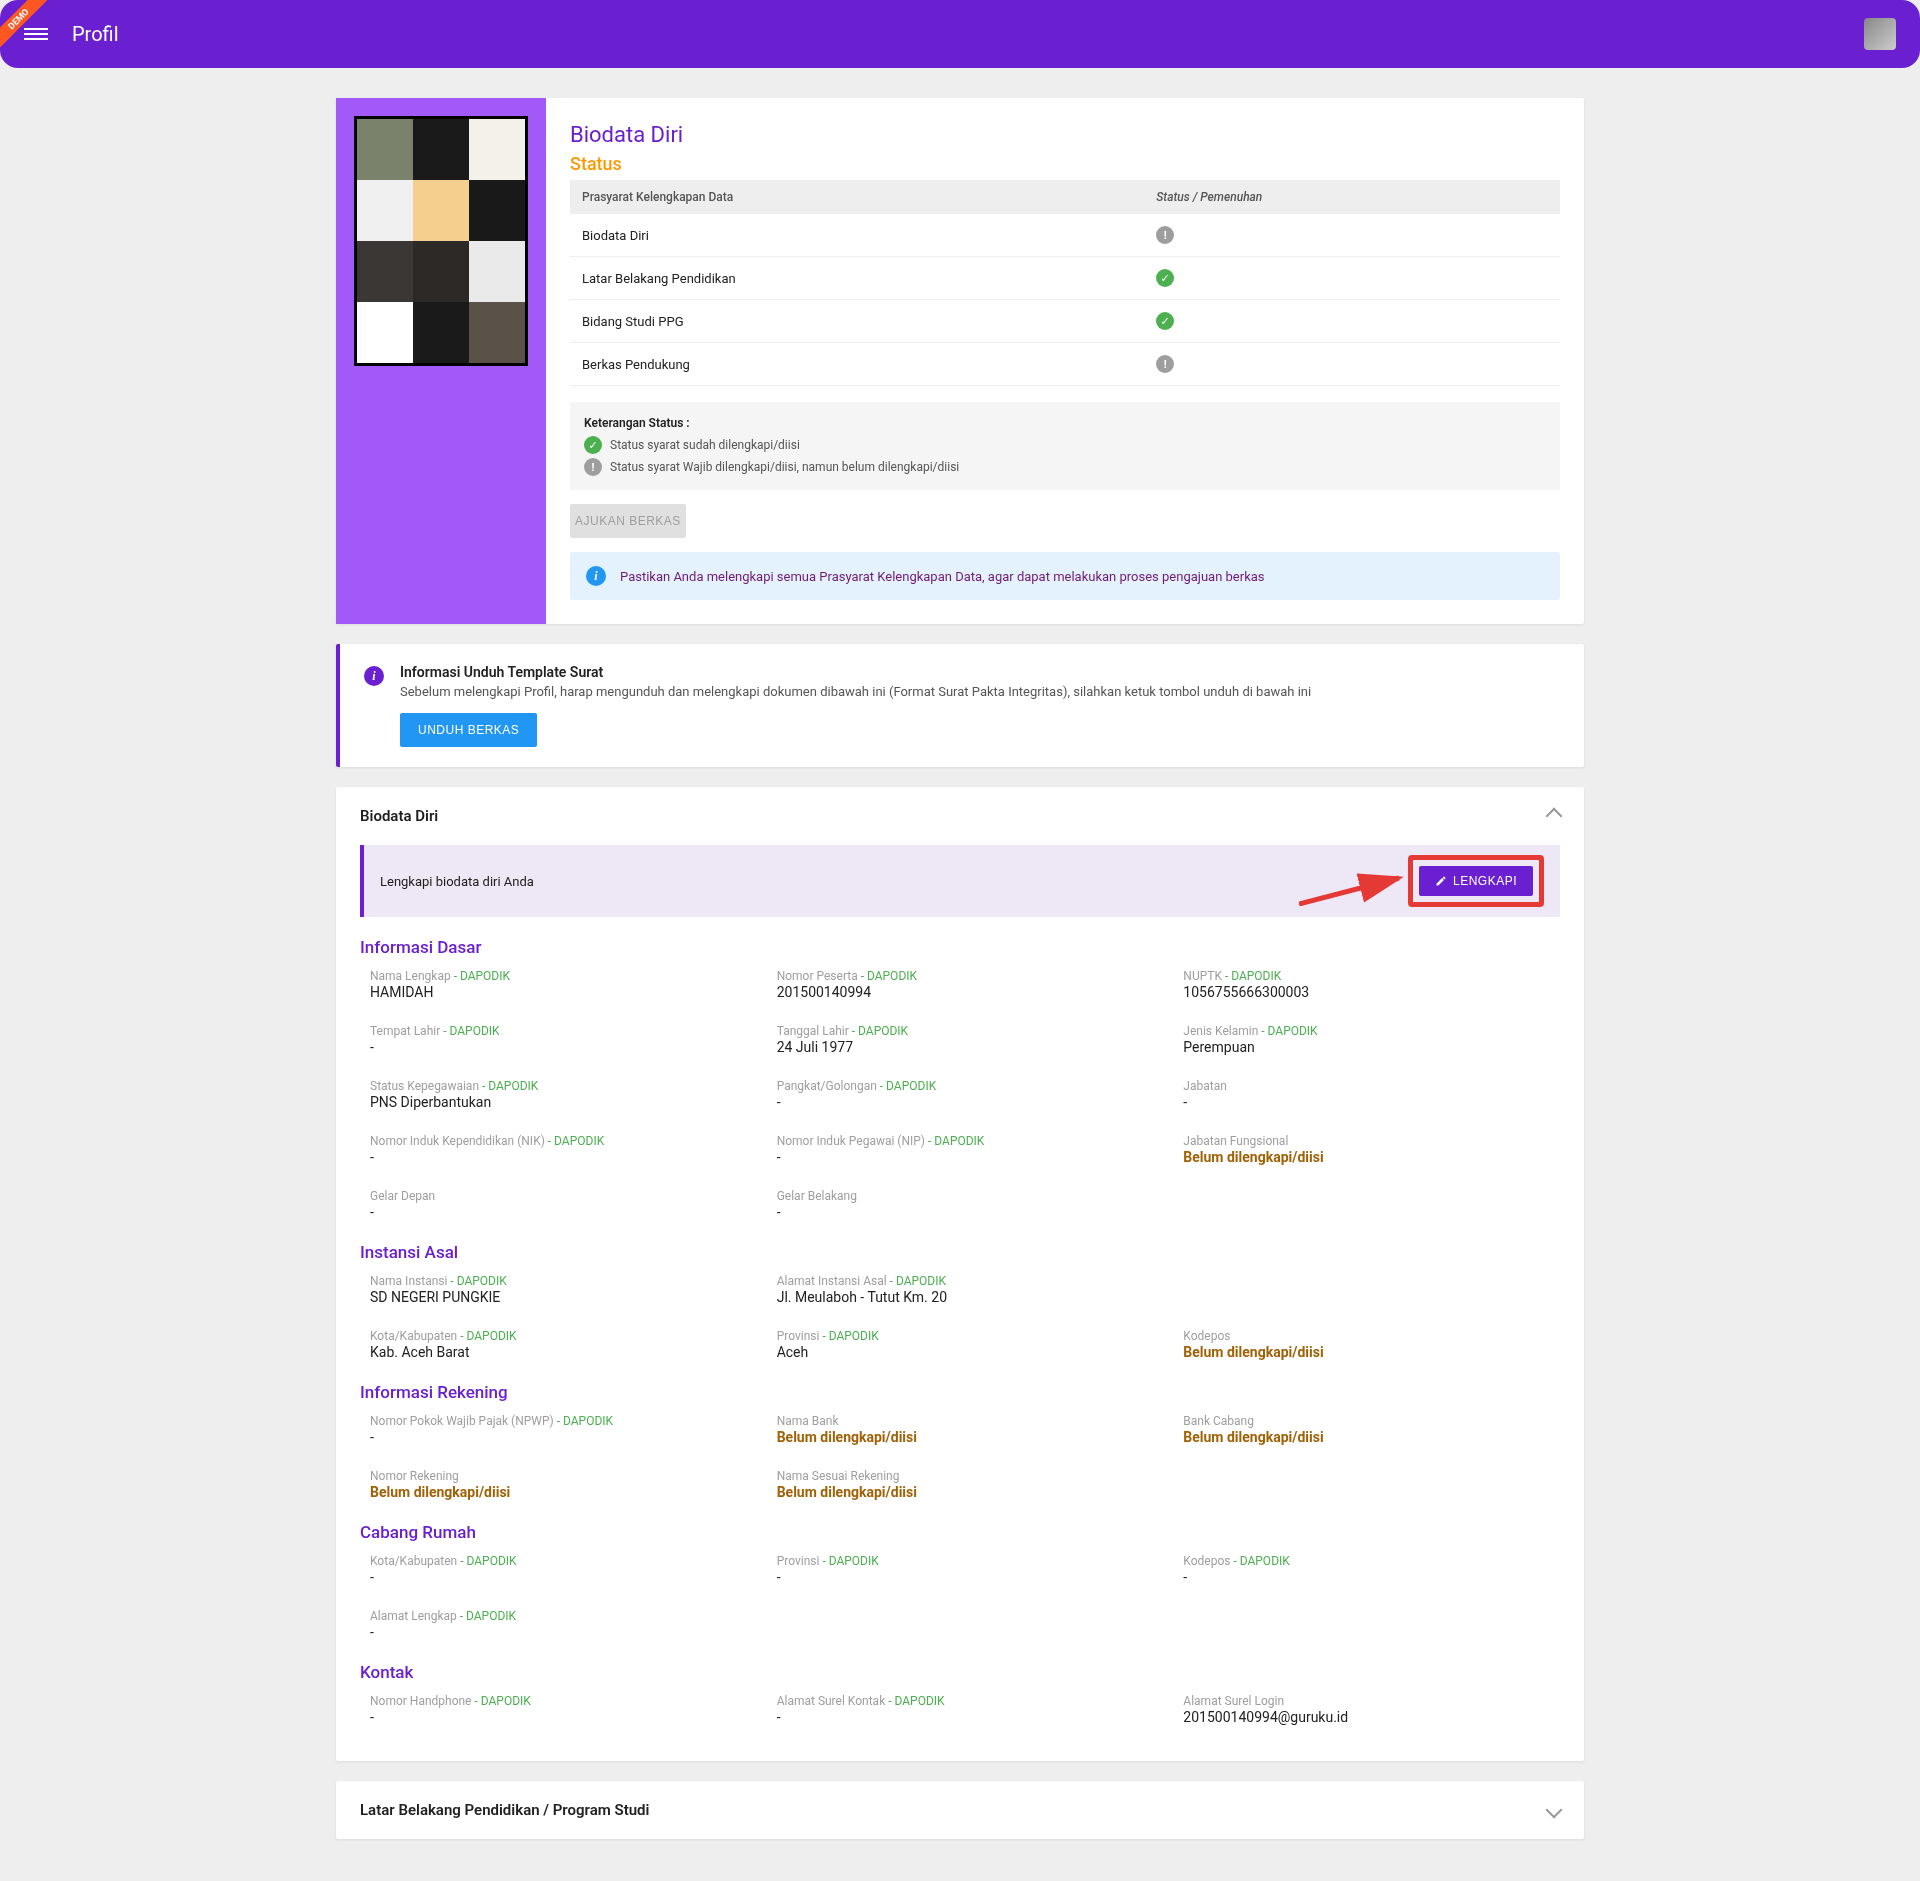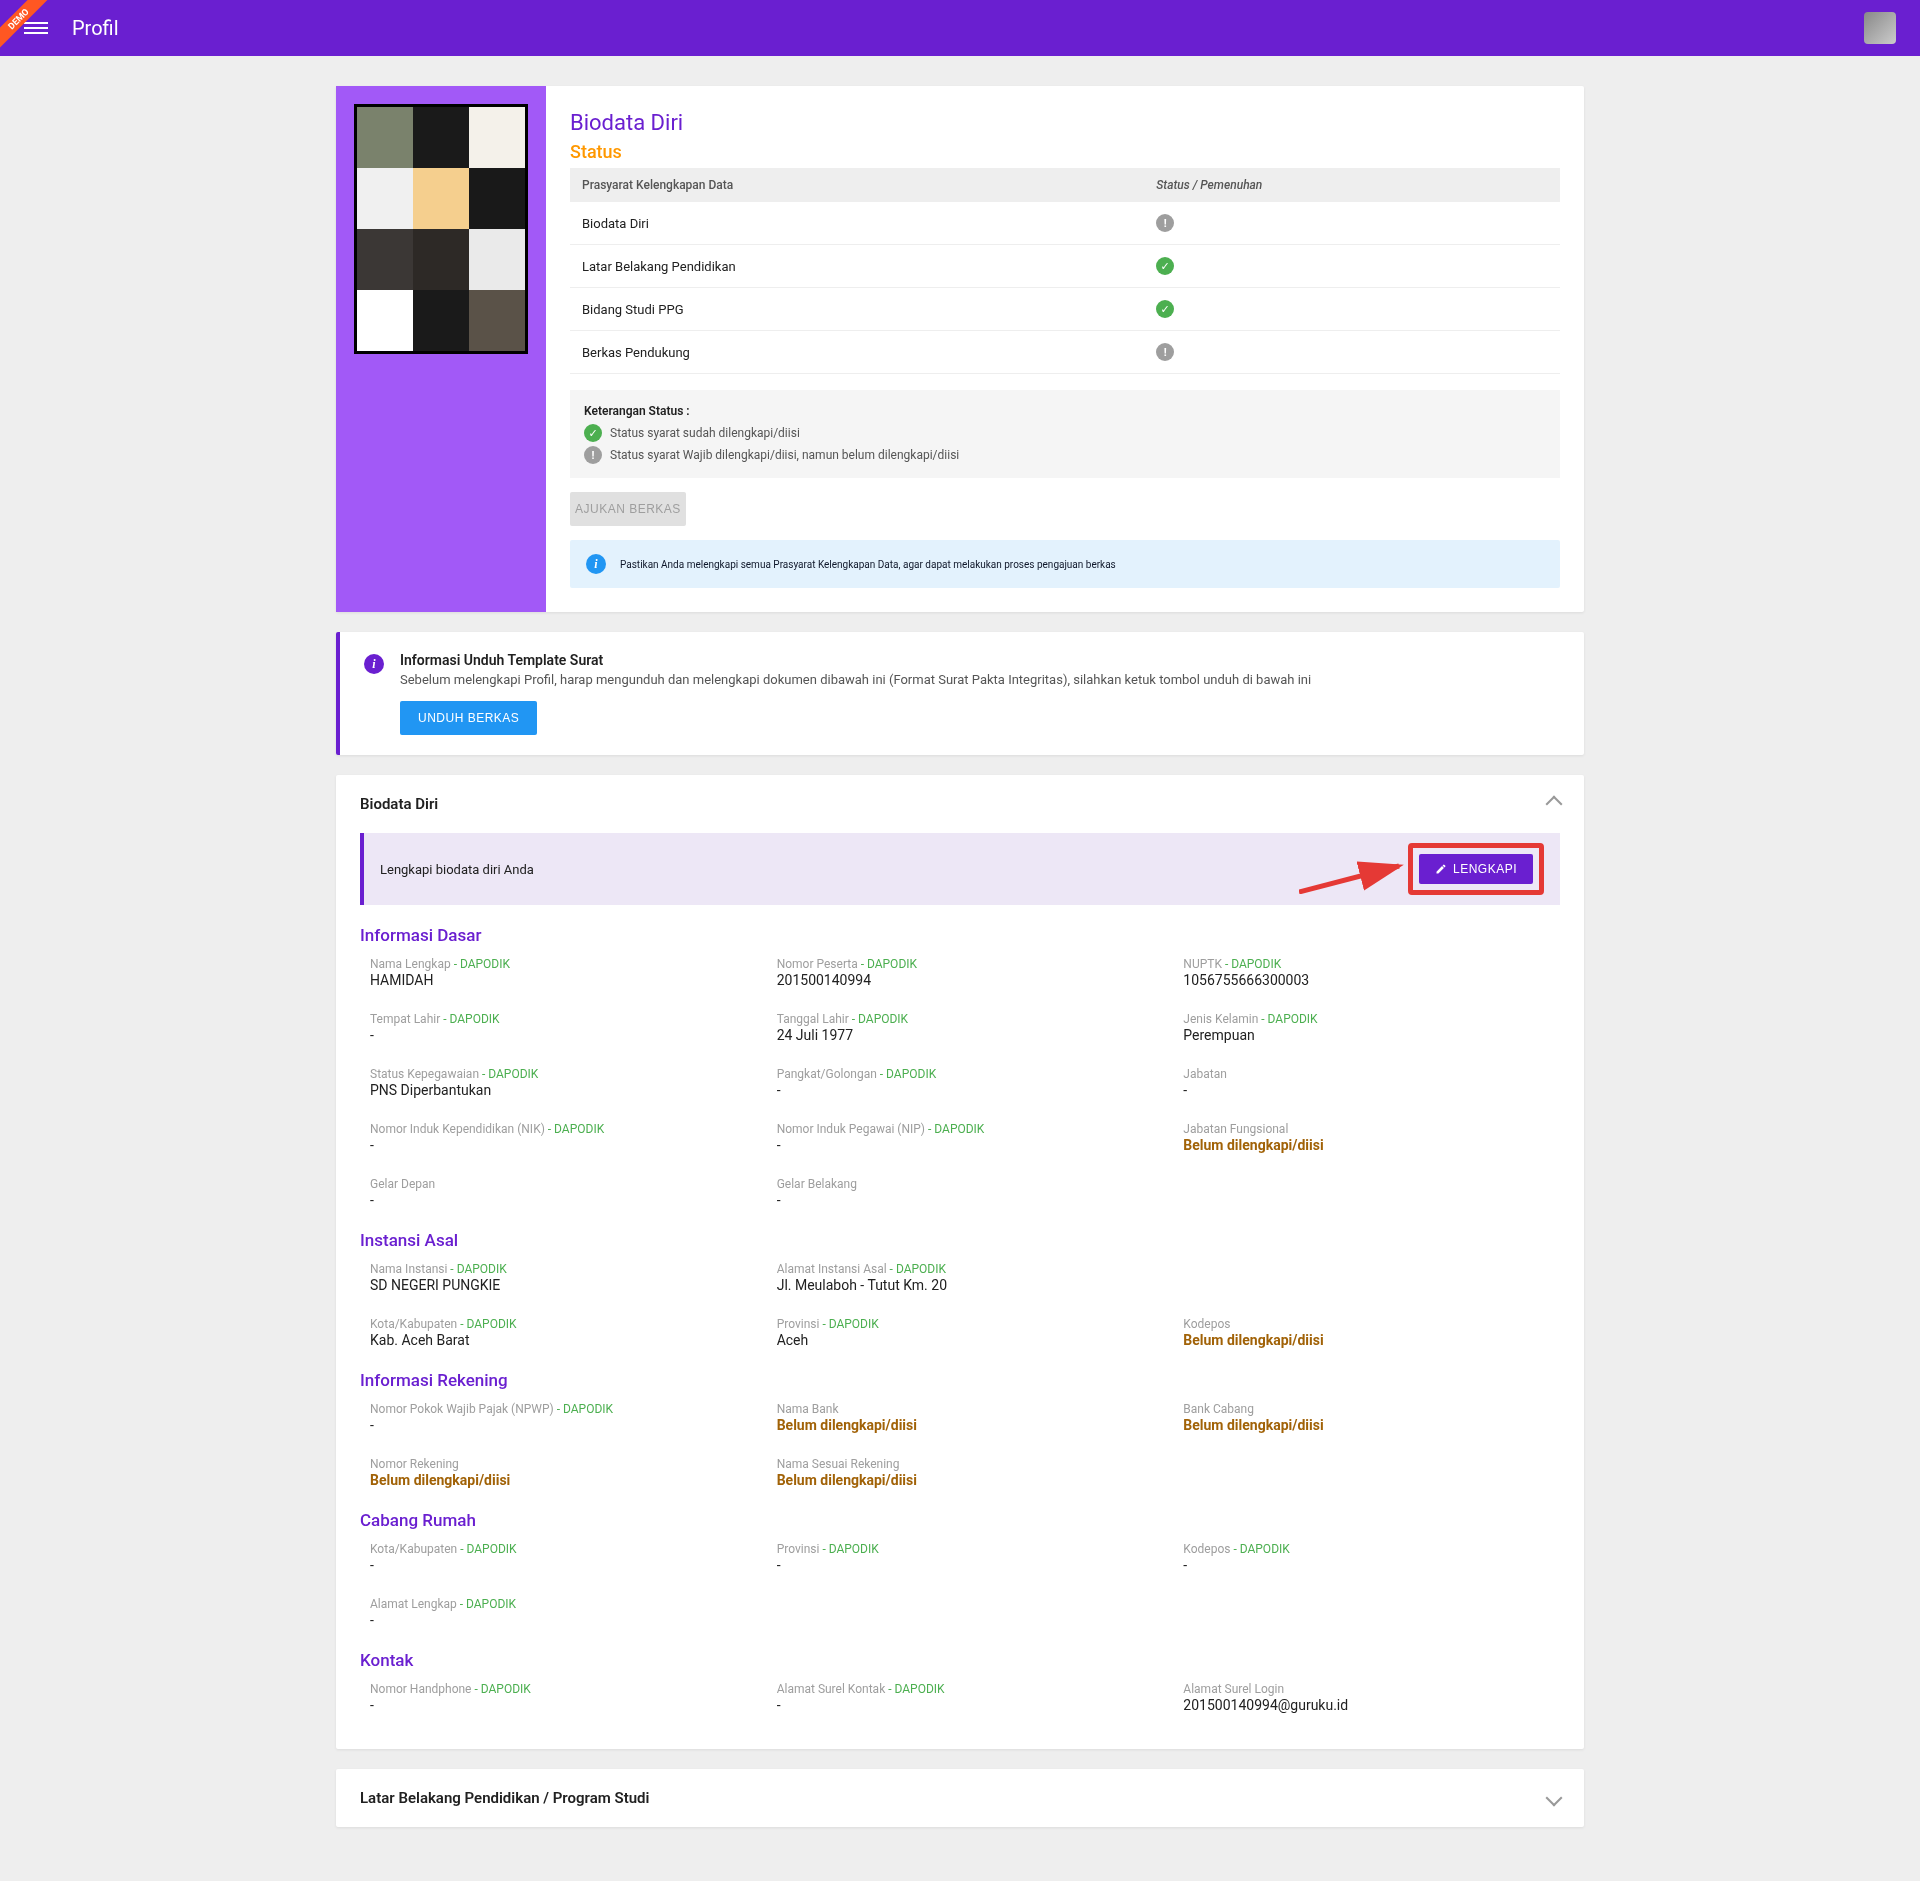--- a/index.html
+++ b/index.html
@@ -1,18 +1,18 @@
 <!DOCTYPE html>
 <html><head>
 <meta charset="utf-8">
 <style>
 * { box-sizing: border-box; margin: 0; padding: 0; }
 body { font-family: -apple-system, BlinkMacSystemFont, "Segoe UI", Roboto, Arial, sans-serif; background: #eeeeee; color: #212121; font-size: 14px; }
 
-.topbar { background: #6a1fd0; height: 56px; display: flex; align-items: center; padding: 0 24px; color: #fff; position: relative; }
+.topbar { background: #6a1fd0; height: 68px; display: flex; align-items: center; padding: 0 24px; color: #fff; position: relative; border-radius: 18px; }
 .demo-ribbon { position: absolute; top: 0; left: 0; width: 60px; height: 60px; overflow: hidden; }
 .demo-ribbon::before { content: 'DEMO'; position: absolute; top: 12px; left: -18px; background: #ff5722; color: #fff; font-size: 9px; font-weight: bold; padding: 2px 24px; transform: rotate(-45deg); }
 .menu-icon { width: 24px; height: 24px; display: flex; flex-direction: column; justify-content: space-around; padding: 4px 0; cursor: pointer; }
 .menu-icon span { display: block; height: 2px; background: #fff; }
 .topbar-title { margin-left: 24px; font-size: 20px; font-weight: 400; }
 .avatar { width: 32px; height: 32px; border-radius: 4px; background: linear-gradient(135deg,#888,#ccc); margin-left: auto; }
 
 .container { max-width: 1280px; margin: 30px auto; padding: 0 16px; }
 .card { background: #fff; border-radius: 2px; box-shadow: 0 1px 3px rgba(0,0,0,0.08); margin-bottom: 20px; }
 
@@ -37,21 +37,21 @@
 .badge-pending { display: inline-flex; width: 18px; height: 18px; border-radius: 50%; background: #9e9e9e; align-items: center; justify-content: center; color: #fff; font-size: 11px; font-weight: bold; }
 
 .keterangan { background: #f5f5f5; padding: 14px; margin-top: 16px; font-size: 12px; }
 .keterangan-title { font-weight: 600; margin-bottom: 6px; }
 .keterangan-row { display: flex; align-items: center; gap: 8px; margin-top: 4px; color: #555; }
 
 .btn-disabled { background: #e0e0e0; color: #9e9e9e; border: none; padding: 10px 5px; font-size: 12px; letter-spacing: 0.5px; border-radius: 2px; margin-top: 14px; cursor: not-allowed; }
 
 .info-banner { background: #e3f2fd; padding: 14px 16px; margin-top: 14px; display: flex; align-items: center; gap: 14px; border-radius: 2px; }
 .info-icon { width: 20px; height: 20px; border-radius: 50%; background: #2196f3; color: #fff; display: inline-flex; align-items: center; justify-content: center; font-size: 12px; font-weight: bold; flex-shrink: 0; font-style: italic; font-family: serif; }
-.info-banner-text { color: #0f172a; font-size: 10px; text-align: center; }
+.info-banner-text { color: #701a75; font-size: 13px; text-align: center; }
 
 .template-card { display: flex; padding: 20px 24px; border-left: 4px solid #6a1fd0; }
 .template-card .info-icon { background: #6a1fd0; margin-right: 16px; margin-top: 2px; }
 .template-title { font-weight: 600; font-size: 14px; margin-bottom: 4px; }
 .template-desc { font-size: 13px; color: #555; margin-bottom: 14px; }
 .btn-primary { background: #2196f3; color: #fff; border: none; padding: 10px 18px; font-size: 12px; font-weight: 500; letter-spacing: 0.5px; border-radius: 2px; cursor: pointer; }
 
 .panel-header { padding: 20px 24px; display: flex; align-items: center; justify-content: space-between; cursor: pointer; }
 .panel-title { font-weight: 600; font-size: 15px; }
 .chevron { width: 12px; height: 12px; border-right: 2px solid #999; border-bottom: 2px solid #999; transform: rotate(45deg); }

